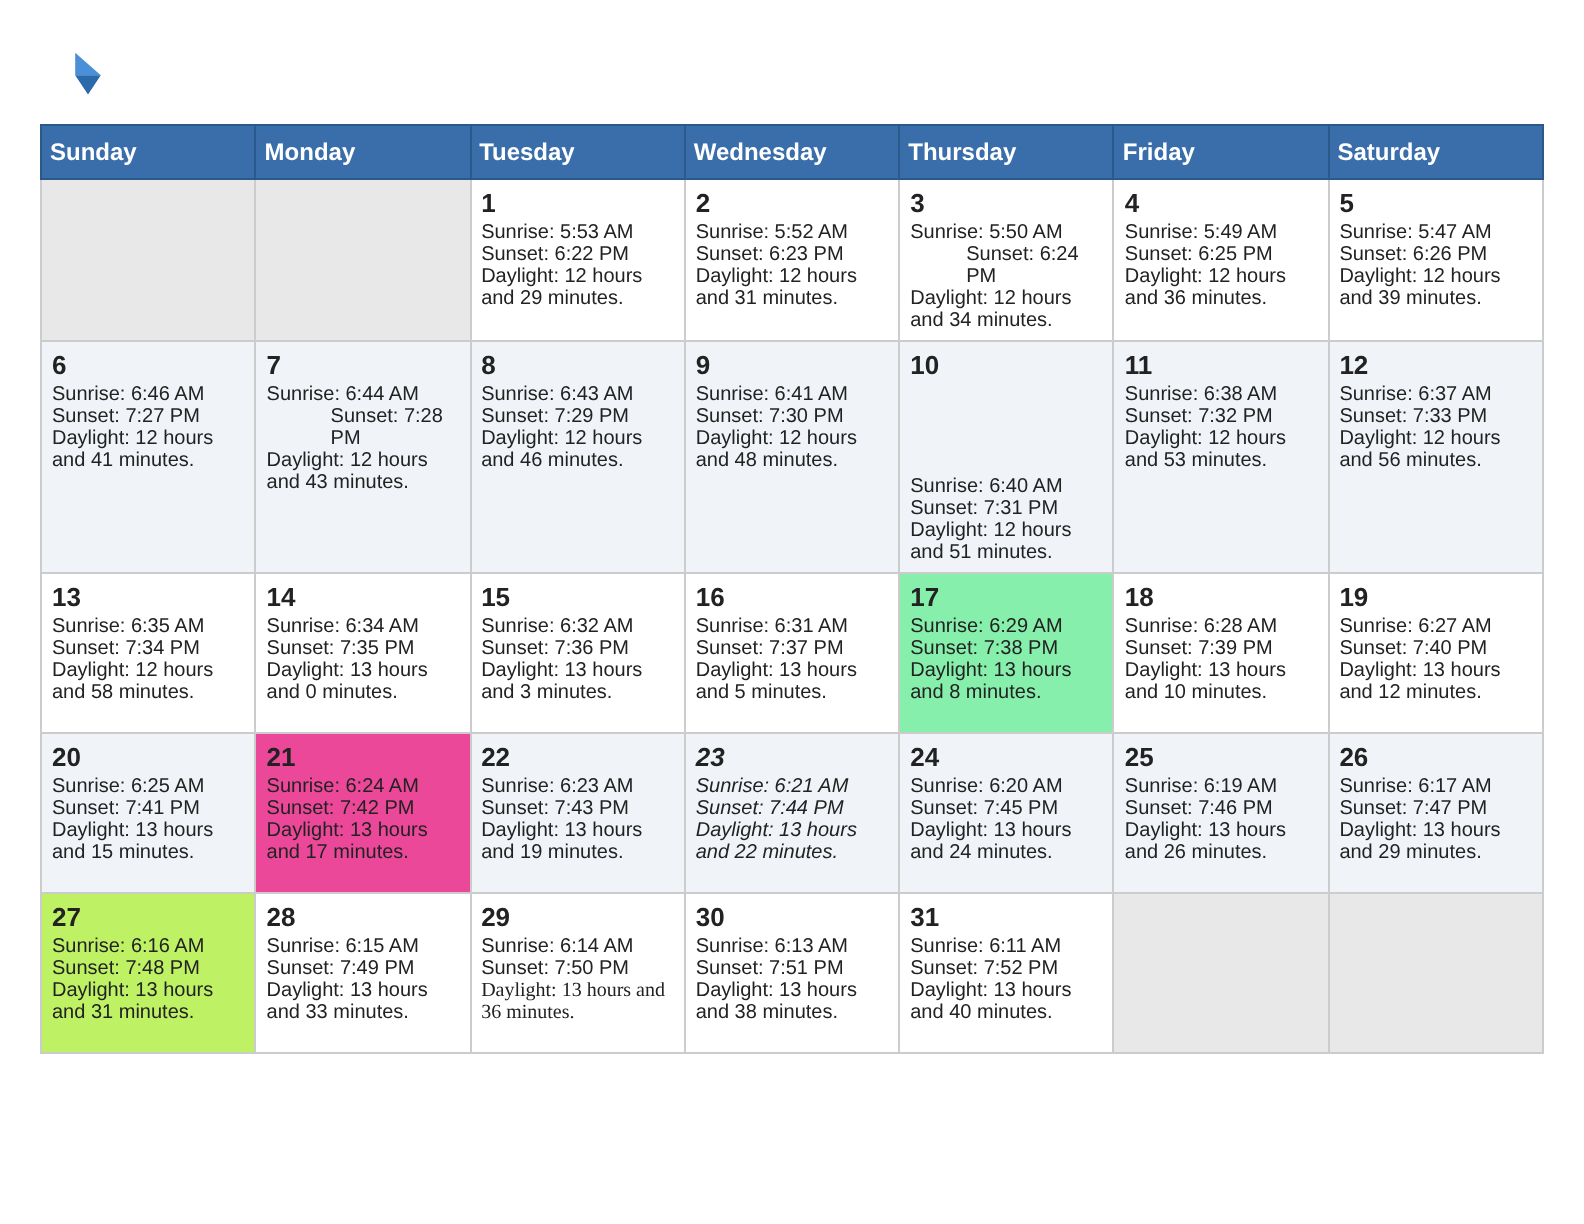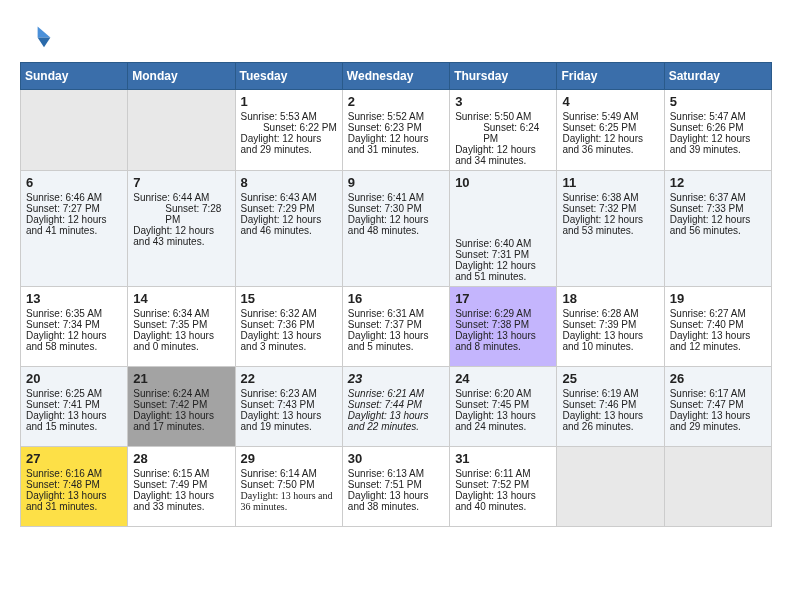--- a/index.html
+++ b/index.html
@@ -120,21 +120,21 @@
         <th>Saturday</th>
       </tr>
   </thead>
   <tbody id="calendar-body">
   <tr>
         <td class="empty-cell"></td>
         <td class="empty-cell"></td>
         <td style="background: rgb(255, 255, 255);">
           <span class="day-num">1</span>
           <span style="display: block;">Sunrise: 5:53 AM</span>
-          <span style="display: block; text-align: right;">Sunset: 6:22 PM</span>
+          <span style="display: block;">Sunset: 6:22 PM</span>
           <span style="display: block;">Daylight: 12 hours and 29 minutes.</span>
         </td>
         <td style="background: rgb(255, 255, 255);">
           <span class="day-num">2</span>
           <span style="display: block;">Sunrise: 5:52 AM</span>
           <span style="display: block;">Sunset: 6:23 PM</span>
           <span style="display: block;">Daylight: 12 hours and 31 minutes.</span>
         </td>
         <td style="background: rgb(255, 255, 255);">
           <span class="day-num">3</span>
@@ -217,21 +217,21 @@
           <span style="display: block;">Sunrise: 6:32 AM</span>
           <span style="display: block;">Sunset: 7:36 PM</span>
           <span style="display: block;">Daylight: 13 hours and 3 minutes.</span>
         </td>
         <td style="background: rgb(255, 255, 255);">
           <span class="day-num">16</span>
           <span style="display: block;">Sunrise: 6:31 AM</span>
           <span style="display: block;">Sunset: 7:37 PM</span>
           <span style="display: block;">Daylight: 13 hours and 5 minutes.</span>
         </td>
-        <td style="background: #c4b5fd;">
+        <td style="background: #86efac;">
           <span class="day-num">17</span>
           <span style="display: block;">Sunrise: 6:29 AM</span>
           <span style="display: block;">Sunset: 7:38 PM</span>
           <span style="display: block;">Daylight: 13 hours and 8 minutes.</span>
         </td>
         <td style="background: rgb(255, 255, 255);">
           <span class="day-num">18</span>
           <span style="display: block;">Sunrise: 6:28 AM</span>
           <span style="display: block;">Sunset: 7:39 PM</span>
           <span style="display: block;">Daylight: 13 hours and 10 minutes.</span>
@@ -243,21 +243,21 @@
           <span style="display: block;">Daylight: 13 hours and 12 minutes.</span>
         </td>
       </tr>
       <tr>
         <td style="background: rgb(240, 244, 248);">
           <span class="day-num">20</span>
           <span style="display: block;">Sunrise: 6:25 AM</span>
           <span style="display: block;">Sunset: 7:41 PM</span>
           <span style="display: block;">Daylight: 13 hours and 15 minutes.</span>
         </td>
-        <td style="background: #a3a3a3;">
+        <td style="background: #ec4899;">
           <span class="day-num">21</span>
           <span style="display: block;">Sunrise: 6:24 AM</span>
           <span style="display: block;">Sunset: 7:42 PM</span>
           <span style="display: block;">Daylight: 13 hours and 17 minutes.</span>
         </td>
         <td style="background: rgb(240, 244, 248);">
           <span class="day-num">22</span>
           <span style="display: block;">Sunrise: 6:23 AM</span>
           <span style="display: block;">Sunset: 7:43 PM</span>
           <span style="display: block;">Daylight: 13 hours and 19 minutes.</span>
@@ -281,21 +281,21 @@
           <span style="display: block;">Daylight: 13 hours and 26 minutes.</span>
         </td>
         <td style="background: rgb(240, 244, 248);">
           <span class="day-num">26</span>
           <span style="display: block;">Sunrise: 6:17 AM</span>
           <span style="display: block;">Sunset: 7:47 PM</span>
           <span style="display: block;">Daylight: 13 hours and 29 minutes.</span>
         </td>
       </tr>
       <tr>
-        <td style="background: #fde047;">
+        <td style="background: #bef264;">
           <span class="day-num">27</span>
           <span style="display: block;">Sunrise: 6:16 AM</span>
           <span style="display: block;">Sunset: 7:48 PM</span>
           <span style="display: block;">Daylight: 13 hours and 31 minutes.</span>
         </td>
         <td style="background: rgb(255, 255, 255);">
           <span class="day-num">28</span>
           <span style="display: block;">Sunrise: 6:15 AM</span>
           <span style="display: block;">Sunset: 7:49 PM</span>
           <span style="display: block;">Daylight: 13 hours and 33 minutes.</span>

